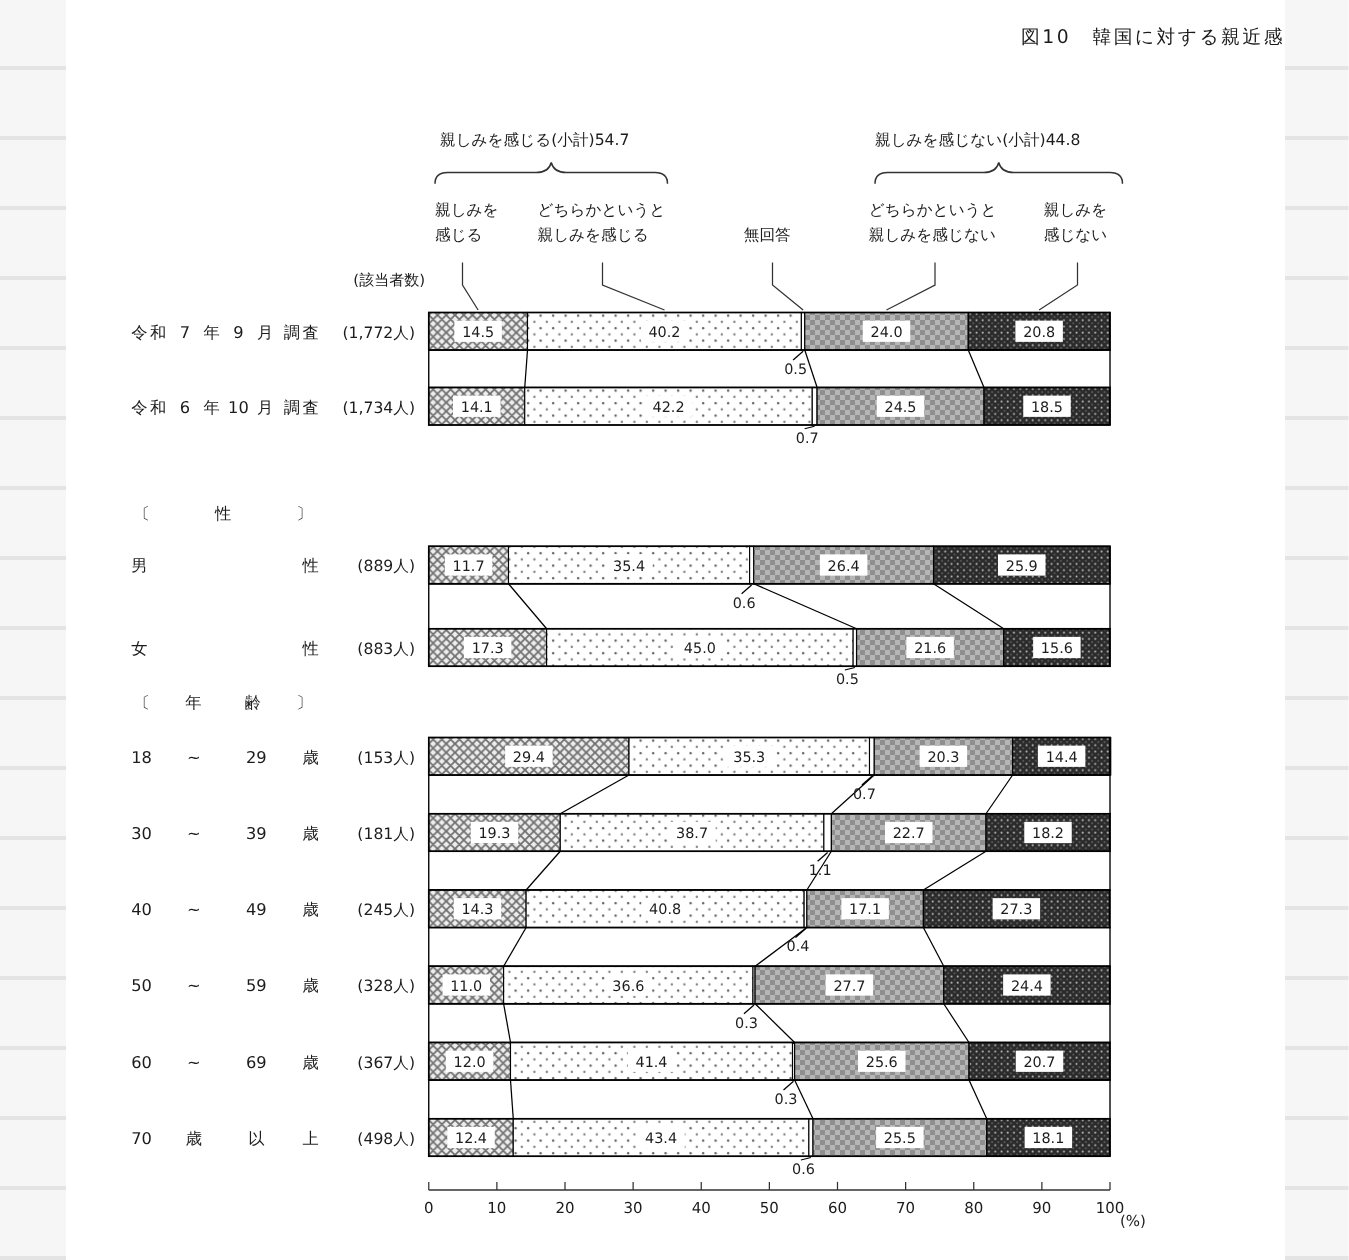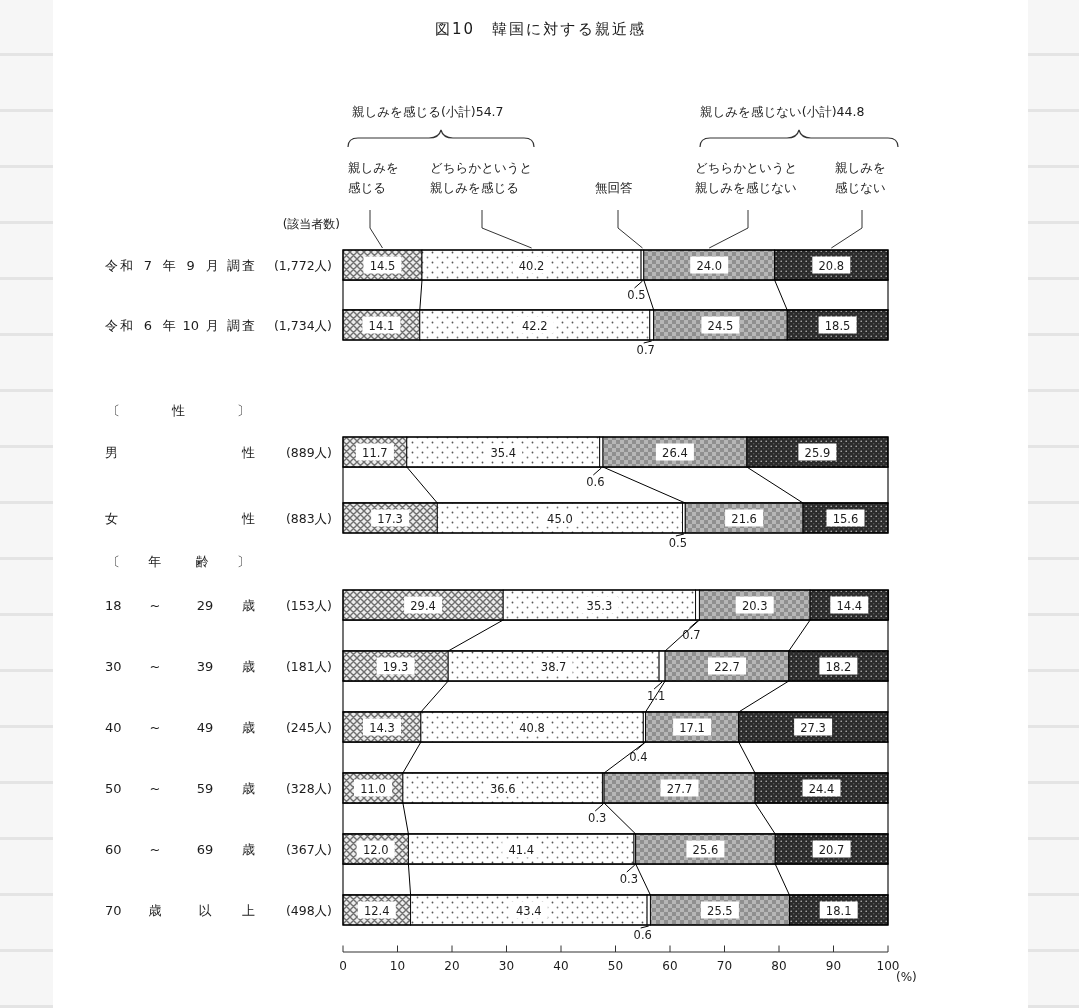--- a/index.html
+++ b/index.html
@@ -22,21 +22,21 @@
         #e4e4e4 53px, #e4e4e4 56px);
   }
   .side-strip.left{left:0;width:53px;}
   .side-strip.right{right:0;width:51px;}
   .page{
     position:absolute;left:53px;right:51px;top:0;bottom:0;
     background:#ffffff;
   }
   .title{
     position:absolute;left:0;right:0;top:20px;
-    text-align:center;
+    text-align:right;
     font-size:15px;letter-spacing:2px;
     color:#1a1a1a;
   }
   #chart-root{position:absolute;left:-53px;top:0;width:1079px;height:1008px;}
   svg text{fill:#1c1c1c;}
 </style>
 </head>
 <body>
 
 <div class="screen">

